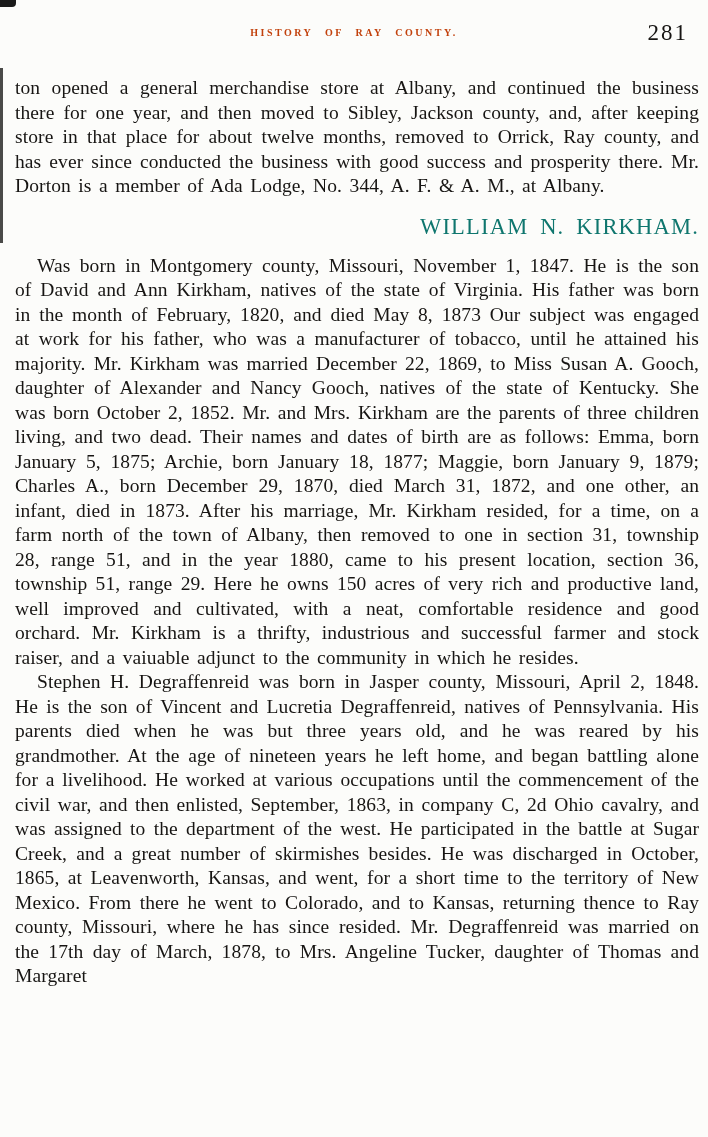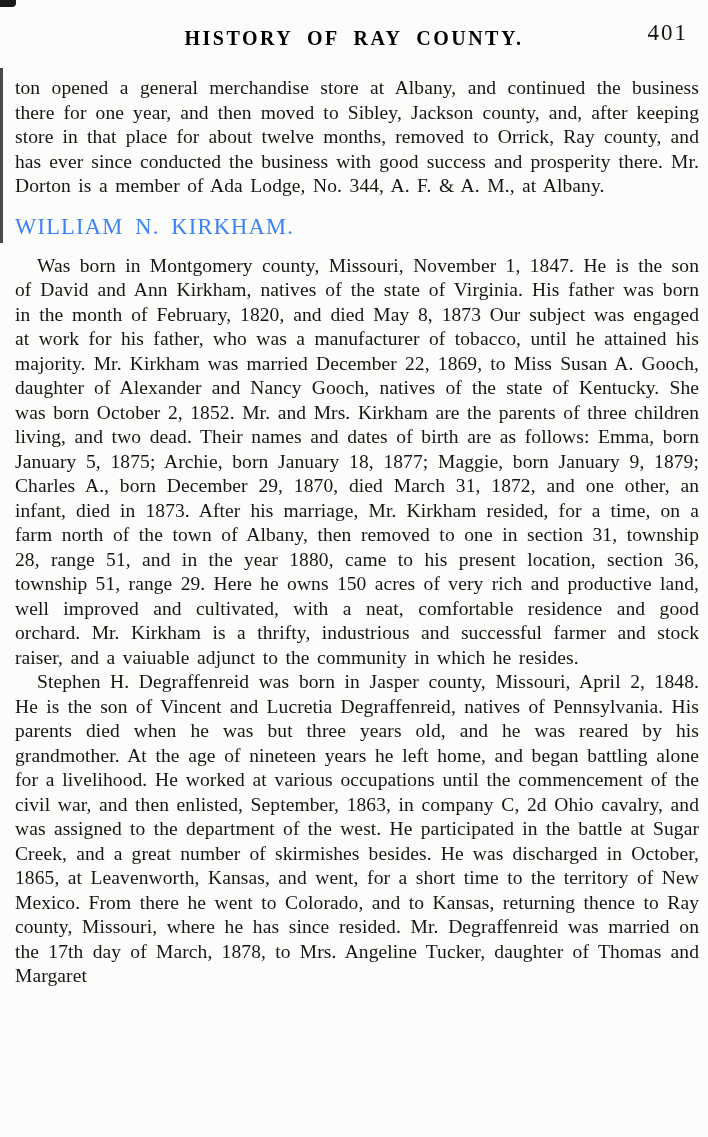--- a/index.html
+++ b/index.html
@@ -34,25 +34,25 @@
   }
   .running-head {
     position: relative;
     margin: 0 16px;
     padding-top: 27px;
     height: 22px;
   }
   .head-title {
     display: block;
     text-align: center;
-    font-size: 20px;
+    font-size: 10px;
     font-weight: 700;
     letter-spacing: 2.5px;
     word-spacing: 7px;
-    color: #000000;
+    color: #c2410c;
   }
   .page-number {
     position: absolute;
     right: 4px;
     top: 20px;
     font-size: 23px;
     letter-spacing: 2px;
     font-weight: 400;
   }
   .text-block {
@@ -64,39 +64,39 @@
     line-height: 24.5px;
     text-align: justify;
     word-spacing: 2.5px;
     letter-spacing: 0.1px;
   }
   .body-para.indented {
     text-indent: 22px;
   }
   .bio-heading {
     margin: 15px 0 14px 0;
-    text-align: left;
+    text-align: right;
     font-size: 22.5px;
     font-weight: 400;
     letter-spacing: 1.2px;
     word-spacing: 5px;
-    color: #3b82f6;
+    color: #0f766e;
   }
 </style>
 </head>
 <body>
 
 <div class="page">
 
   <div class="corner-mark"></div>
   <div class="edge-smudge"></div>
 
   <header class="running-head">
     <span class="head-title">HISTORY OF RAY COUNTY.</span>
-    <span class="page-number">401</span>
+    <span class="page-number">281</span>
   </header>
 
   <main class="text-block">
 
     <p class="body-para">ton opened a general merchandise store at Albany, and continued the business there for one year, and then moved to Sibley, Jackson county, and, after keeping store in that place for about twelve months, removed to Orrick, Ray county, and has ever since conducted the business with good success and prosperity there.  Mr. Dorton is a member of Ada Lodge, No. 344, A. F. &amp; A. M., at Albany.</p>
 
     <h2 class="bio-heading">WILLIAM N. KIRKHAM.</h2>
 
     <p class="body-para indented">Was born in Montgomery county, Missouri, November 1, 1847.  He is the son of David and Ann Kirkham, natives of the state of Virginia. His father was born in the month of February, 1820, and died May 8, 1873 Our subject was engaged at work for his father, who was a manufacturer of tobacco, until he attained his majority.  Mr. Kirkham was married December 22, 1869, to Miss Susan A. Gooch, daughter of Alexander and Nancy Gooch, natives of the state of Kentucky.  She was born October 2, 1852.  Mr. and Mrs. Kirkham are the parents of three children living, and two dead.  Their names and dates of birth are as follows:  Emma, born January 5, 1875;  Archie, born January 18, 1877;  Maggie, born January 9, 1879;  Charles A., born December 29, 1870, died March 31, 1872, and one other, an infant, died in 1873.  After his marriage, Mr. Kirkham resided, for a time, on a farm north of the town of Albany, then removed to one in section 31, township 28, range 51, and in the year 1880, came to his present location, section 36, township 51, range 29.  Here he owns 150 acres of very rich and productive land, well improved and cultivated, with a neat, comfortable residence and good orchard.  Mr. Kirkham is a thrifty, industrious and successful farmer and stock raiser, and a vaiuable adjunct to the community in which he resides.</p>
 

